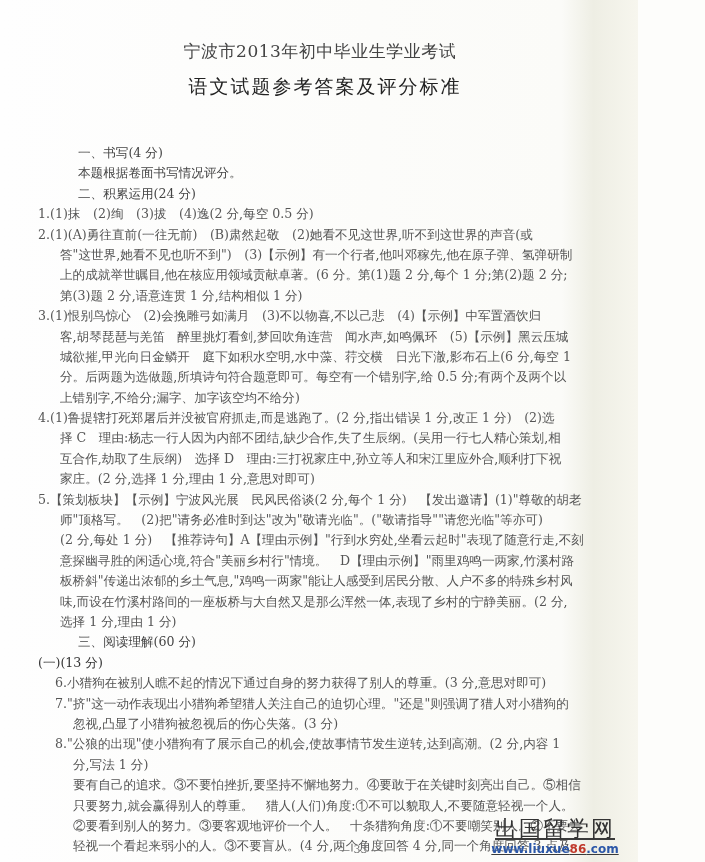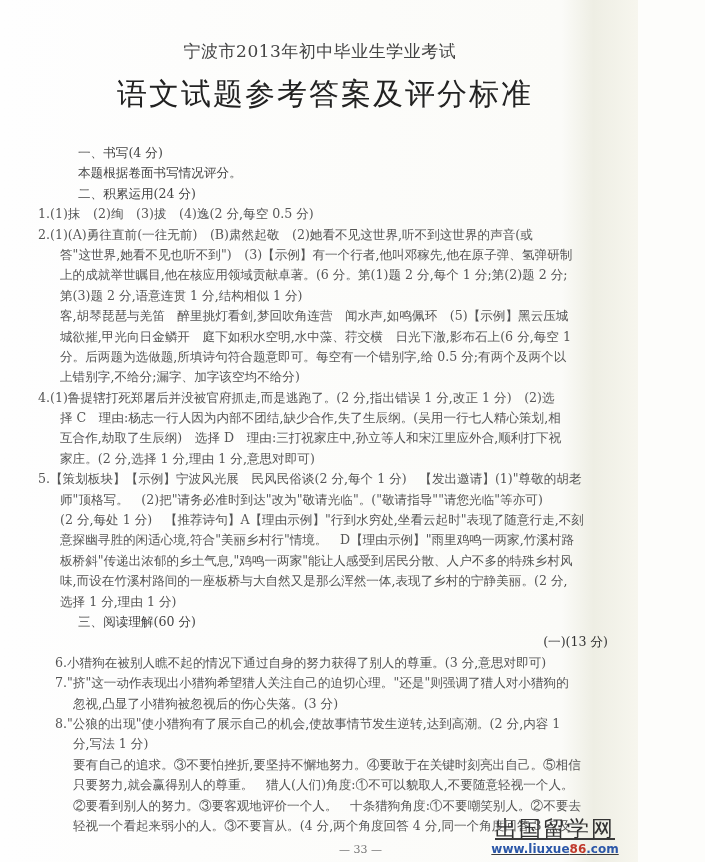--- a/index.html
+++ b/index.html
@@ -14,31 +14,31 @@
     position: absolute; left: 0; top: 0; width: 638px; height: 862px;
     background: linear-gradient(to right, #fefefe 0%, #fbfbf8 88%, #eeeee4 93%, #f7f6ee 100%);
   }
   .exam-title {
     position: absolute; top: 40px; left: 0; width: 640px; text-align: center;
     font-size: 17px; color: #444; letter-spacing: 0.5px;
   }
   .doc-title {
     position: absolute; top: 74px; left: 0; width: 650px; text-align: center;
     font-family: Liberation Mono, monospace;
-    font-size: 30px; color: #222; letter-spacing: 2px;
+    font-size: 19px; color: #222; letter-spacing: 2px;
   }
   .body-text {
     position: absolute; left: 38px; top: 143px; width: 610px;
     font-size: 12.6px; line-height: 20.4px; color: #555;
   }
   .line { white-space: nowrap; overflow: hidden; height: 20.4px; }
   .ind1 { padding-left: 22px; }
   .ind2 { padding-left: 17px; }
   .sec { padding-left: 40px; color: #444; }
-  .center { text-align: right; color: #333; padding-right: 40px; }
+  .center { text-align: left; color: #333; padding-right: 40px; }
   .page-num {
     position: absolute; top: 843px; left: 8px; width: 705px; text-align: center;
     font-size: 11px; color: #777;
   }
   .watermark {
     position: absolute; right: 8px; bottom: 6px; width: 150px; text-align: center;
     font-family: "DejaVu Sans", "Liberation Sans", sans-serif;
     text-decoration: underline;
   }
   .wm-cn { font-size: 22px; color: #333; letter-spacing: 2px; line-height: 26px; }
@@ -56,20 +56,21 @@
   <div class="body-text">
     <div class="line sec">一、书写(4 分)</div>
     <div class="line sec">本题根据卷面书写情况评分。</div>
     <div class="line sec">二、积累运用(24 分)</div>
 
     <div class="line">1.(1)抹　(2)绚　(3)拔　(4)逸(2 分,每空 0.5 分)</div>
     <div class="line">2.(1)(A)勇往直前(一往无前)　(B)肃然起敬　(2)她看不见这世界,听不到这世界的声音(或</div>
     <div class="line ind1">答"这世界,她看不见也听不到")　(3)【示例】有一个行者,他叫邓稼先,他在原子弹、氢弹研制</div>
     <div class="line ind1">上的成就举世瞩目,他在核应用领域贡献卓著。(6 分。第(1)题 2 分,每个 1 分;第(2)题 2 分;</div>
     <div class="line ind1">第(3)题 2 分,语意连贯 1 分,结构相似 1 分)</div>
+    <div class="line">3.(1)恨别鸟惊心　(2)会挽雕弓如满月　(3)不以物喜,不以己悲　(4)【示例】中军置酒饮归</div>
     <div class="line ind1">客,胡琴琵琶与羌笛　醉里挑灯看剑,梦回吹角连营　闻水声,如鸣佩环　(5)【示例】黑云压城</div>
     <div class="line ind1">城欲摧,甲光向日金鳞开　庭下如积水空明,水中藻、荇交横　日光下澈,影布石上(6 分,每空 1</div>
     <div class="line ind1">分。后两题为选做题,所填诗句符合题意即可。每空有一个错别字,给 0.5 分;有两个及两个以</div>
     <div class="line ind1">上错别字,不给分;漏字、加字该空均不给分)</div>
     <div class="line">4.(1)鲁提辖打死郑屠后并没被官府抓走,而是逃跑了。(2 分,指出错误 1 分,改正 1 分)　(2)选</div>
     <div class="line ind1">择 C　理由:杨志一行人因为内部不团结,缺少合作,失了生辰纲。(吴用一行七人精心策划,相</div>
     <div class="line ind1">互合作,劫取了生辰纲)　选择 D　理由:三打祝家庄中,孙立等人和宋江里应外合,顺利打下祝</div>
     <div class="line ind1">家庄。(2 分,选择 1 分,理由 1 分,意思对即可)</div>
     <div class="line">5.【策划板块】【示例】宁波风光展　民风民俗谈(2 分,每个 1 分)　【发出邀请】(1)"尊敬的胡老</div>
     <div class="line ind1">师"顶格写。　(2)把"请务必准时到达"改为"敬请光临"。("敬请指导""请您光临"等亦可)</div>

